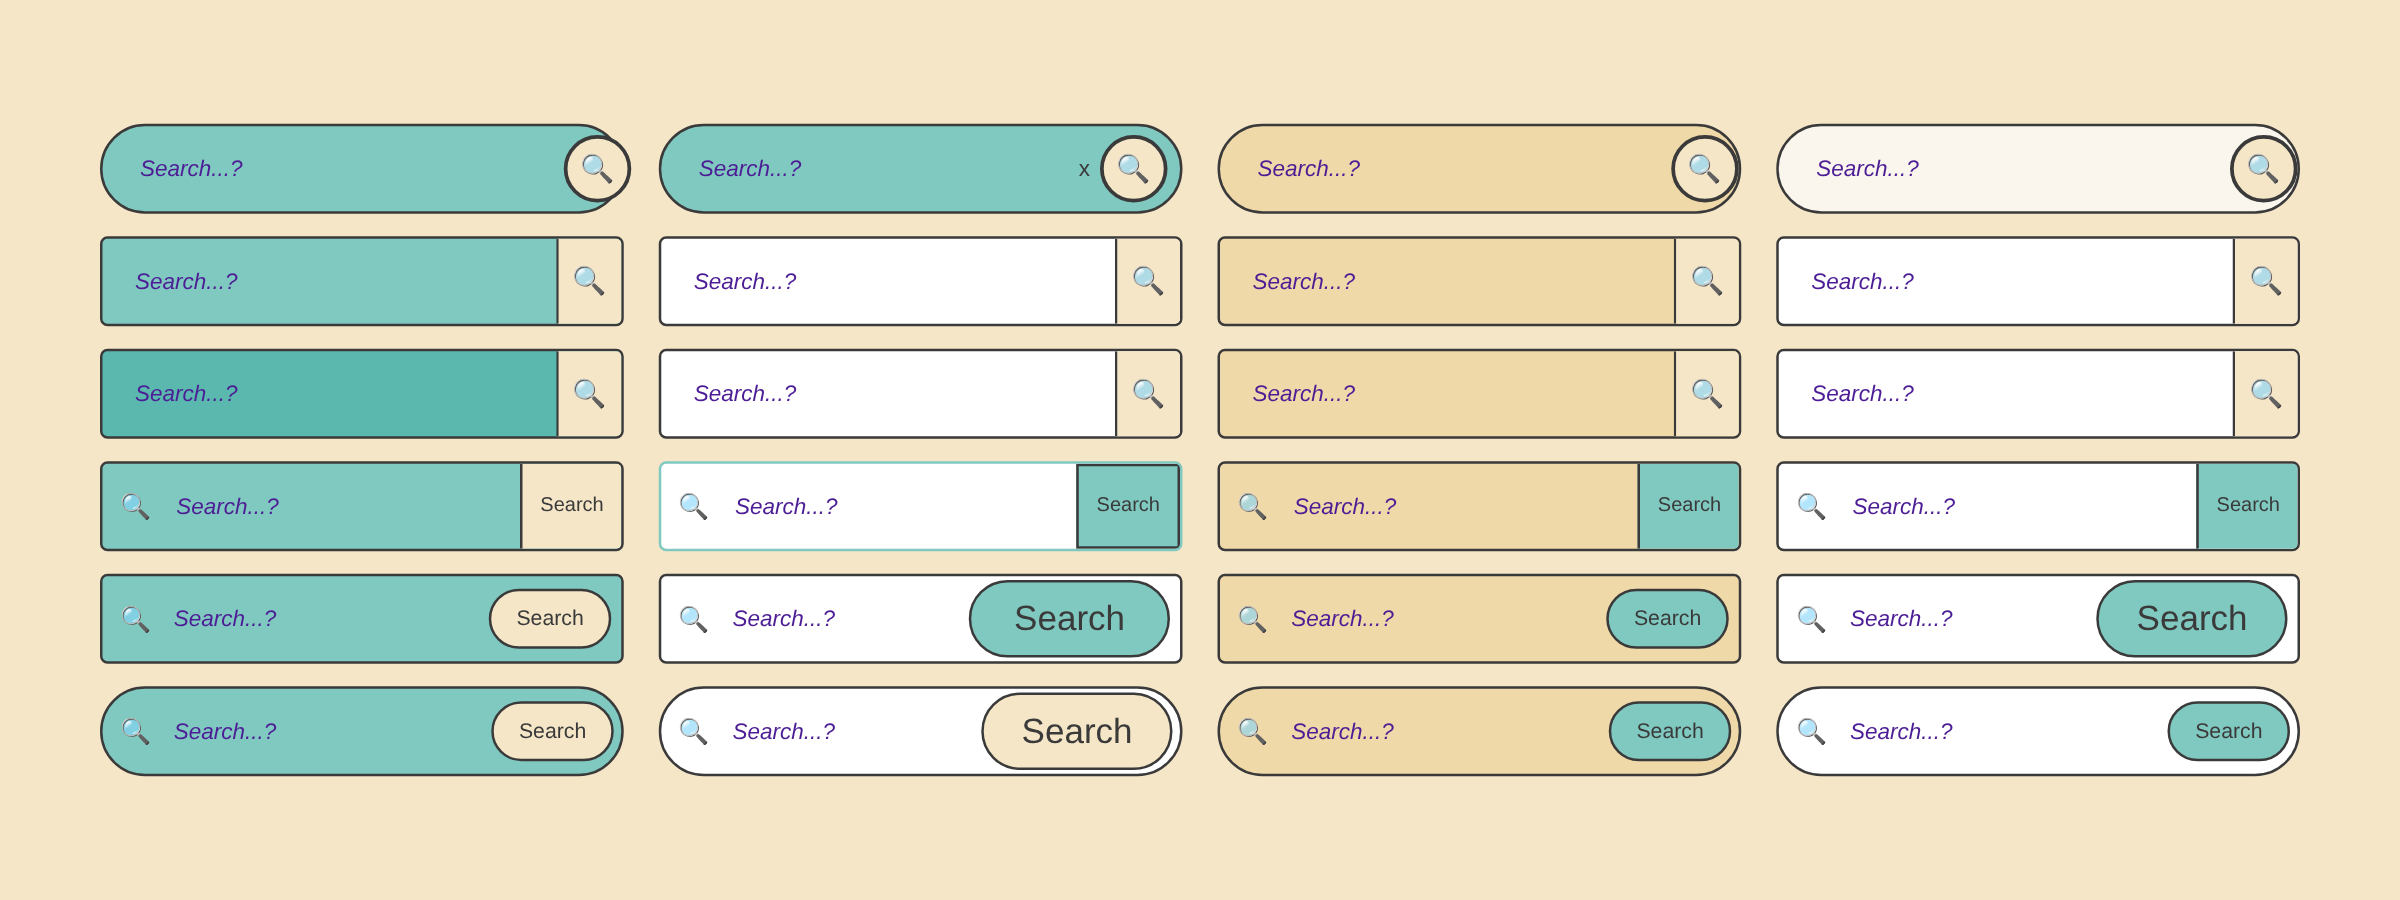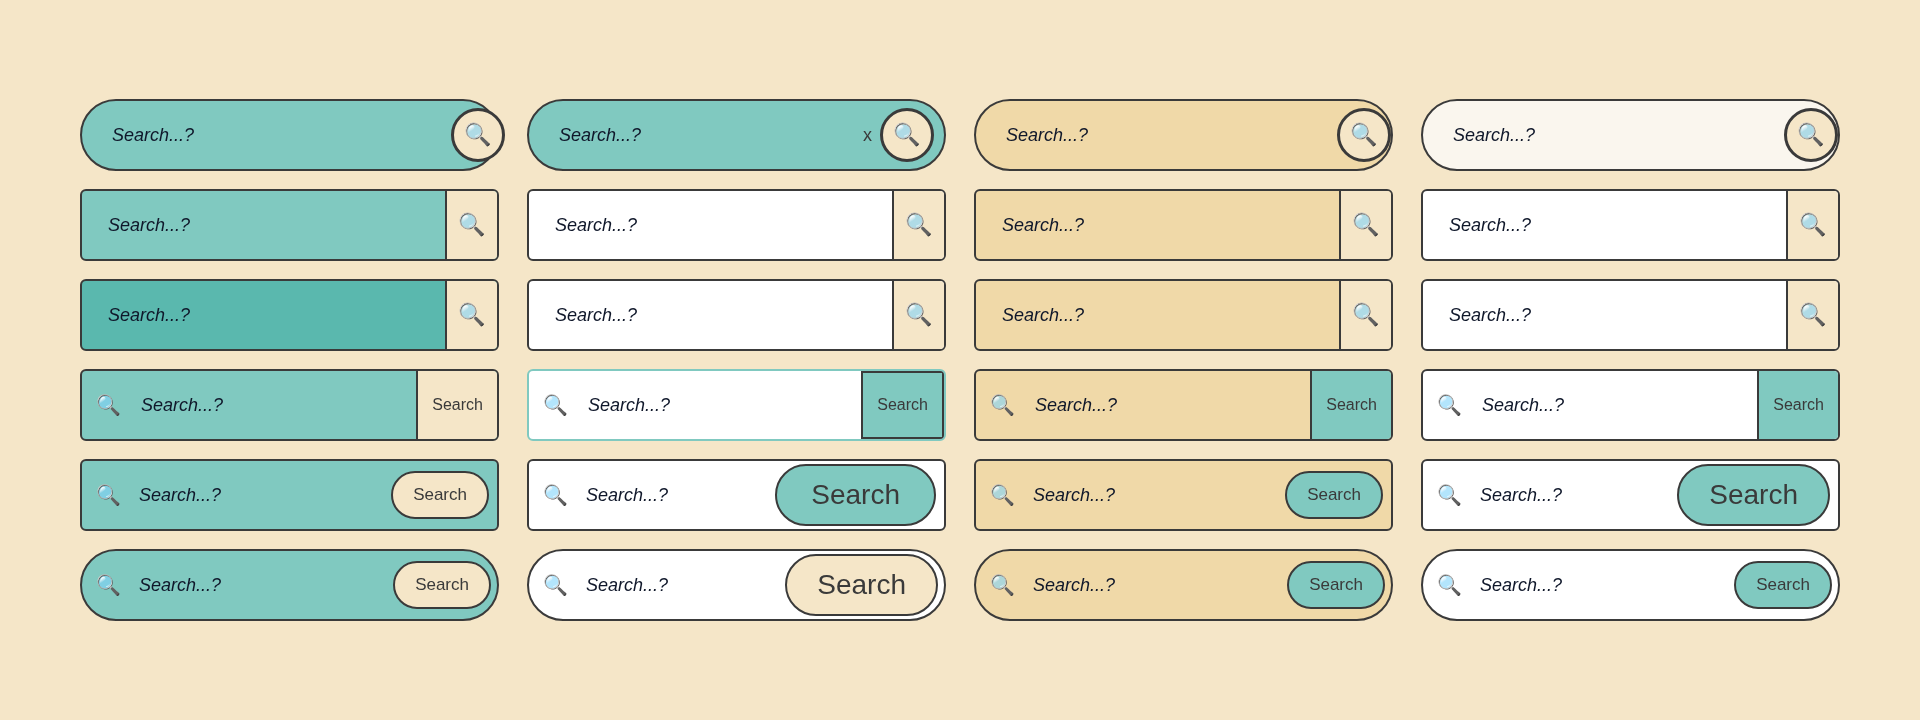--- a/index.html
+++ b/index.html
@@ -26,21 +26,21 @@
 
     
     .sb {
       display: flex;
       align-items: center;
       height: 72px;
       position: relative;
     }
 
     .sb-placeholder {
-      color: #0f172a;
+      color: #4c1d95;
       font-size: 18px;
       font-style: italic;
       flex: 1;
       padding-left: 10px;
       white-space: nowrap;
       overflow: hidden;
     }
 
     
     .icon-circle {

